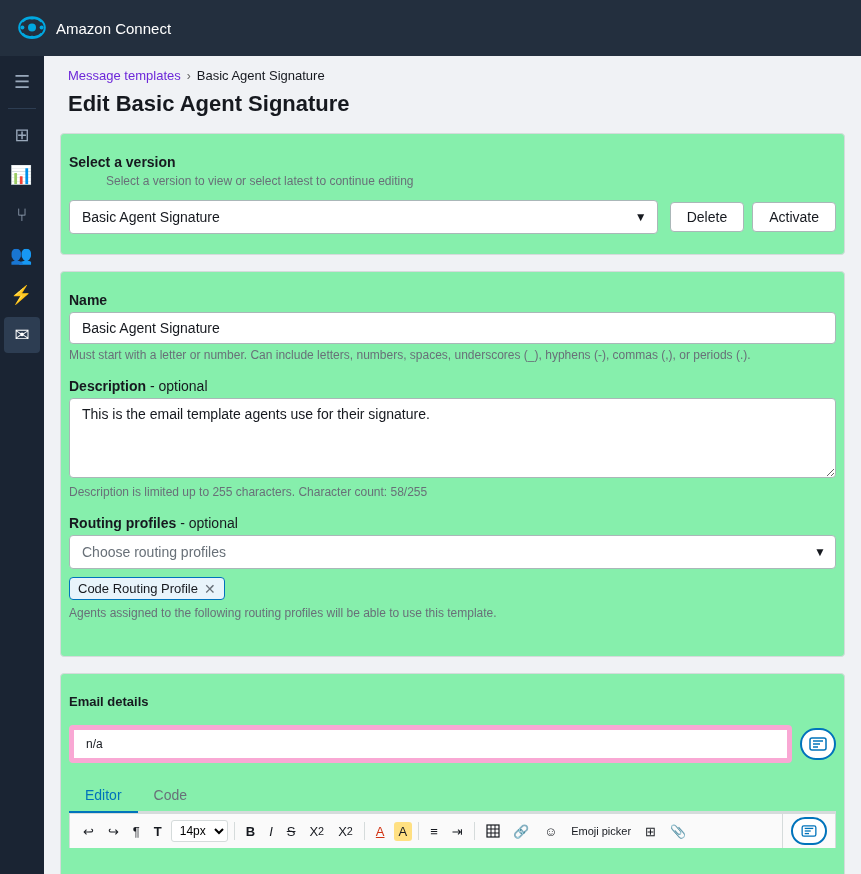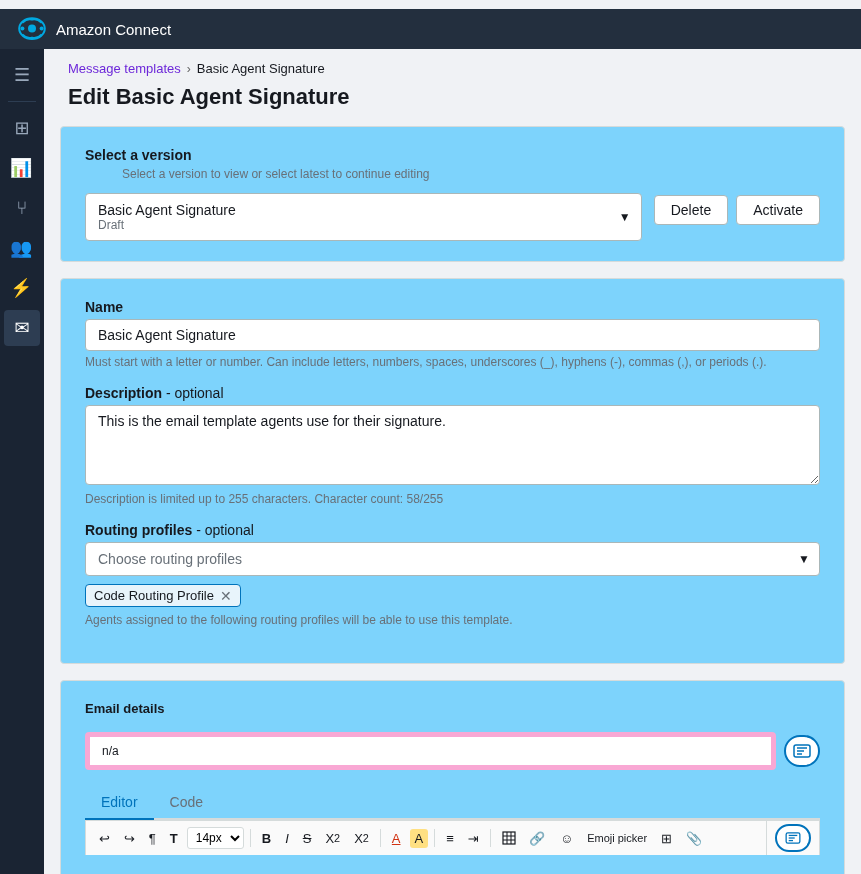--- a/index.html
+++ b/index.html
@@ -1,26 +1,25 @@
 <!DOCTYPE html>
 <html><head>
   <meta charset="utf-8">
   <style>
     * { box-sizing: border-box; margin: 0; padding: 0; }
     body { font-family: 'Amazon Ember', Arial, sans-serif; font-size: 14px; background: #f0f2f5; color: #16191f; }
 
     
     .top-nav {
       background: #232f3e;
-      height: 40px;
+      height: 56px;
       display: flex;
       align-items: center;
       padding: 0 16px;
       gap: 12px;
-      margin-top: 9px;
     }
     .top-nav-logo {
       display: flex;
       align-items: center;
       gap: 8px;
       color: white;
       font-size: 15px;
       font-weight: 500;
     }
     .logo-icon {
@@ -91,25 +90,25 @@
     
     .page-title {
       font-size: 22px;
       font-weight: 700;
       padding: 0 24px 16px;
       color: #16191f;
     }
 
     
     .card {
-      background: #7dd3fc;
+      background: #86efac;
       border: 1px solid #d5dbdb;
       border-radius: 4px;
       margin: 0 16px 16px;
-      padding: 20px 24px;
+      padding: 20px 8px;
     }
 
     .section-title {
       font-size: 14px;
       font-weight: 700;
       color: #16191f;
       margin-bottom: 4px;
     }
     .section-subtitle {
       font-size: 12px;
@@ -411,21 +410,20 @@
 
     <div class="page-title">Edit Basic Agent Signature</div>
 
     <div class="card">
       <div class="section-title">Select a version</div>
       <div class="section-subtitle">Select a version to view or select latest to continue editing</div>
       <div class="version-row">
         <div class="version-dropdown-wrap">
           <div class="dropdown-box">
             <div class="version-dropdown-label">Basic Agent Signature</div>
-            <div class="version-dropdown-sublabel">Draft</div>
             <span class="chevron">▼</span>
           </div>
         </div>
         <div class="version-actions">
           <button class="btn">Delete</button>
           <button class="btn">Activate</button>
         </div>
       </div>
     </div>
 

